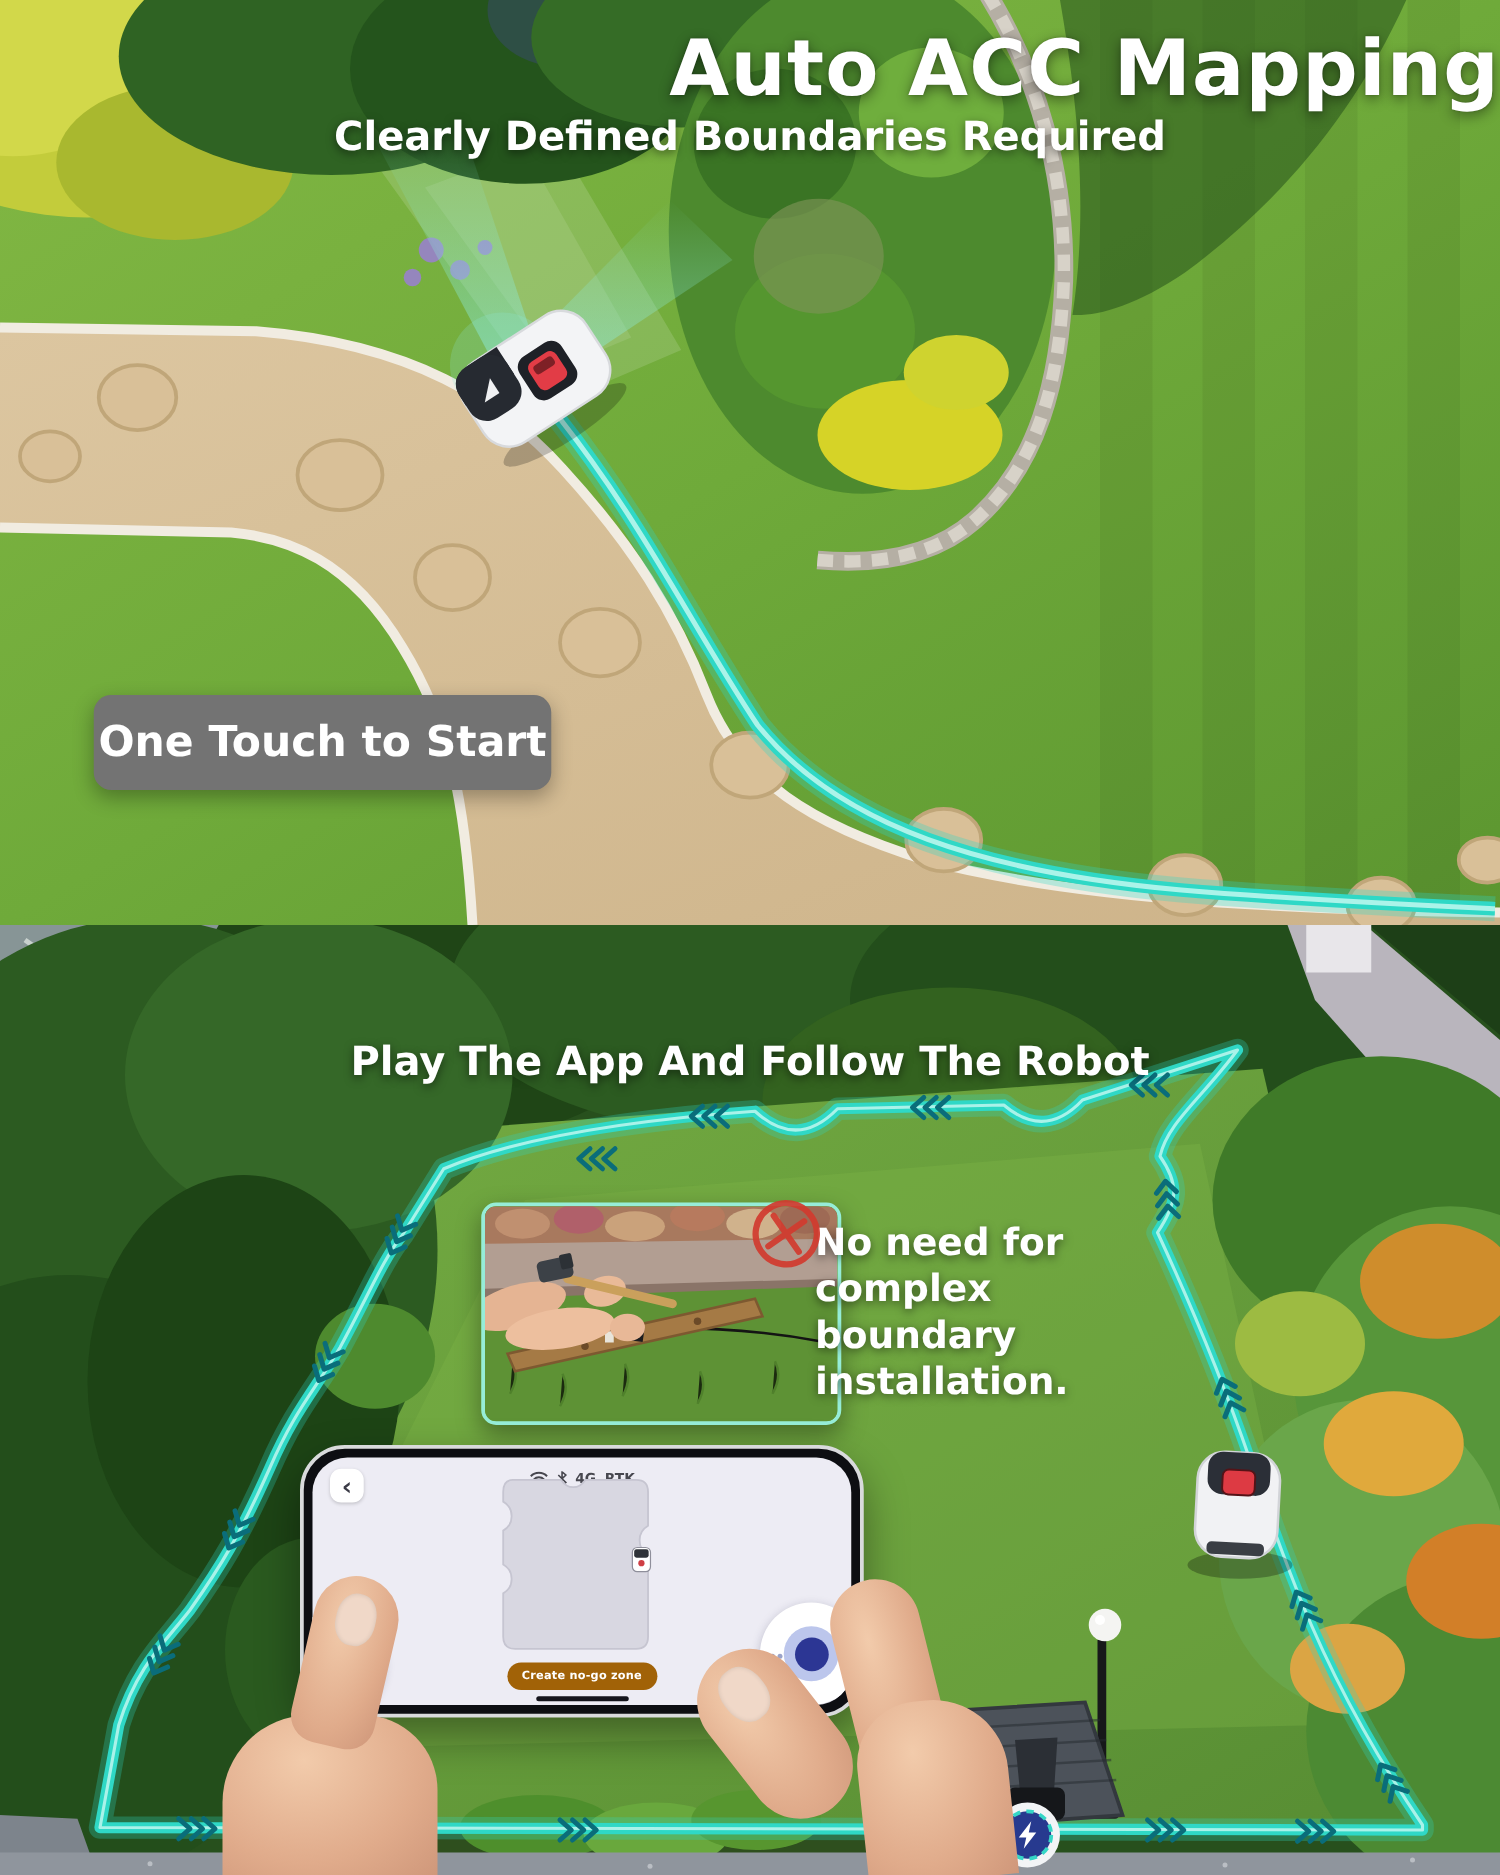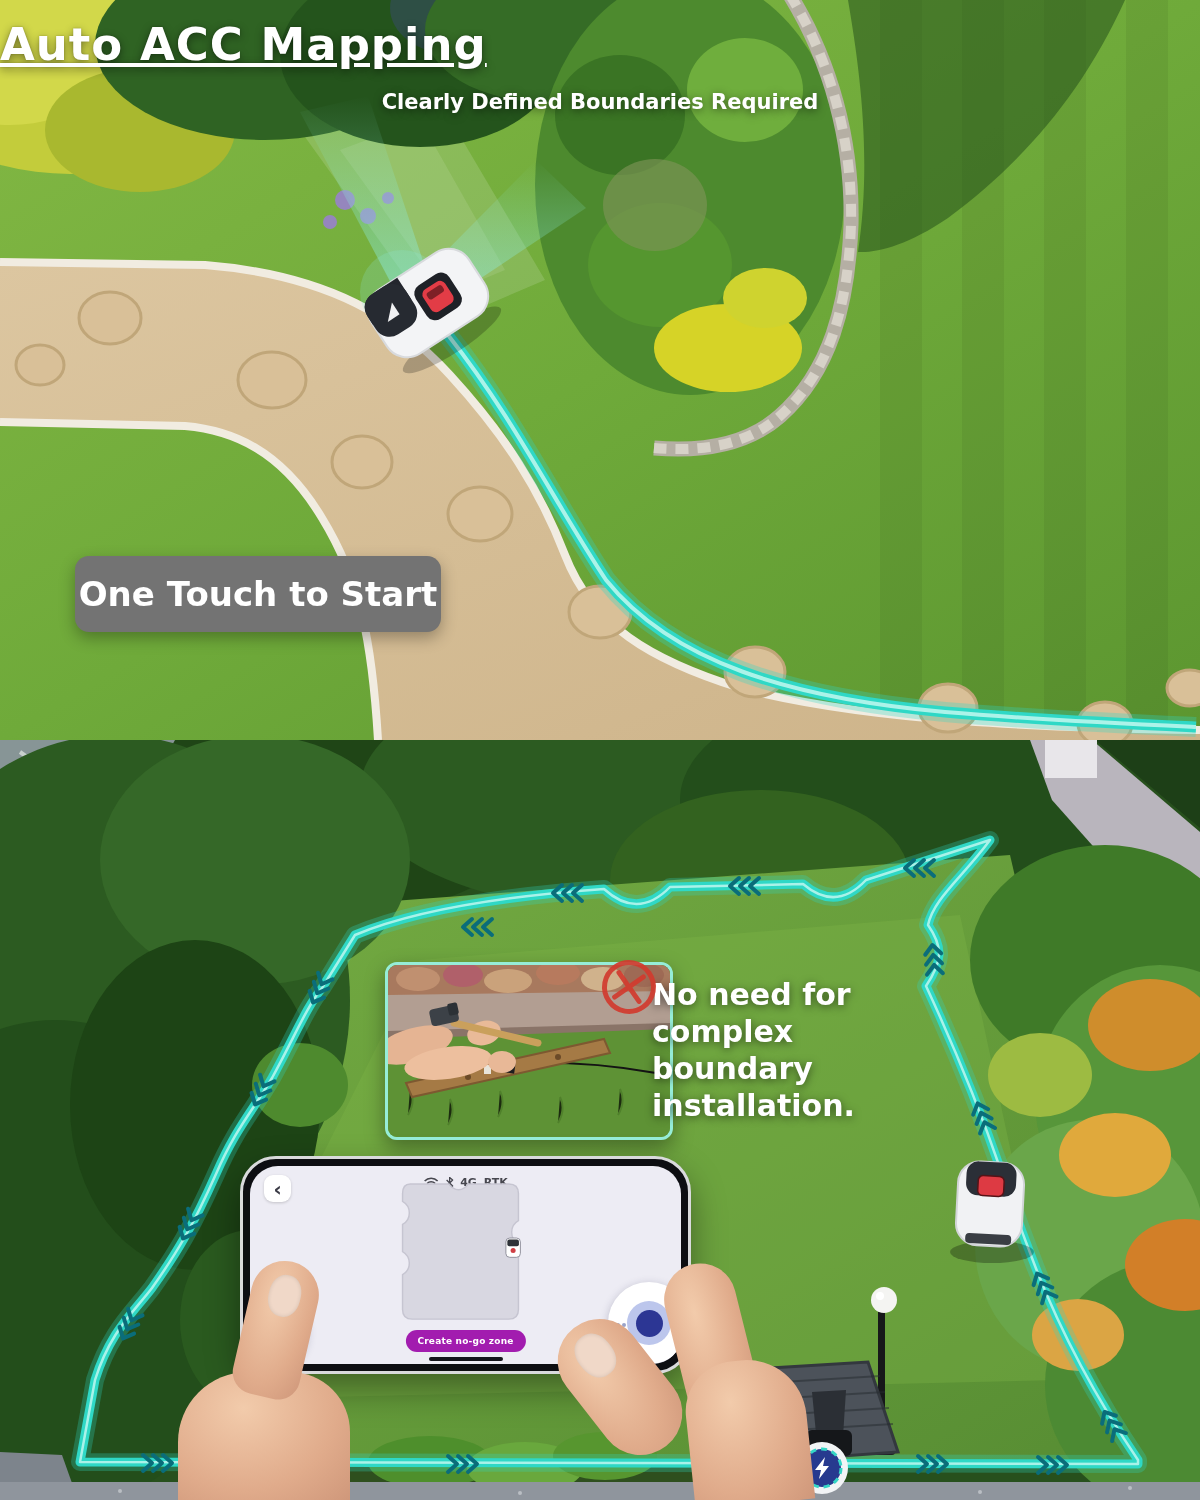--- a/index.html
+++ b/index.html
@@ -1,24 +1,24 @@
 <!DOCTYPE html>
 <html><head>
 <meta charset="utf-8">
 <style>
   html,body{margin:0;padding:0;background:#222;}
   .stage{position:relative;width:1200px;height:1500px;margin:0 auto;overflow:hidden;
          background:#5e9a33;font-family:"DejaVu Sans","Liberation Sans",sans-serif;}
   .scene{position:absolute;left:0;z-index:0;display:block;}
   
-  .big-title{position:absolute;left:0;width:100%;text-align:left;color:#fff;
-    font-weight:700;font-size:45px;letter-spacing:1px;z-index:5;
-    text-shadow:0 3px 10px rgba(0,0,0,.45),0 0 2px rgba(0,0,0,.25);text-decoration:underline;}
+  .big-title{position:absolute;left:0;width:100%;text-align:right;color:#fff;
+    font-weight:700;font-size:62px;letter-spacing:1px;z-index:5;
+    text-shadow:0 3px 10px rgba(0,0,0,.45),0 0 2px rgba(0,0,0,.25);}
   .sub-title{position:absolute;left:0;width:100%;text-align:center;color:#fff;
-    font-weight:700;font-size:21px;z-index:5;text-shadow:0 2px 8px rgba(0,0,0,.5);}
+    font-weight:700;font-size:32px;z-index:5;text-shadow:0 2px 8px rgba(0,0,0,.5);}
   .start-banner{position:absolute;left:75px;top:556px;width:366px;height:76px;z-index:5;
     background:#737373;border-radius:14px;display:flex;align-items:center;justify-content:center;
     color:#fff;font-weight:700;font-size:34px;box-shadow:0 6px 16px rgba(0,0,0,.3);}
   .callout{position:absolute;left:652px;top:976px;width:232px;z-index:2;color:#fff;
     font-weight:600;font-size:30px;line-height:37px;text-shadow:0 2px 8px rgba(0,0,0,.5);}
   
   .inset{position:absolute;left:385px;top:962px;width:282px;height:172px;z-index:2;
     border:3px solid rgba(152,240,224,.95);border-radius:12px;overflow:hidden;
     box-shadow:0 8px 20px rgba(0,0,0,.35);}
   .no-icon{position:absolute;left:602px;top:960px;width:44px;height:44px;z-index:3;
@@ -32,21 +32,21 @@
     background:#0d0e12;border:3px solid #d9dadc;border-radius:36px;
     box-shadow:0 16px 34px rgba(0,0,0,.4);}
   .screen{position:absolute;inset:7px;border-radius:28px;background:#edecf4;overflow:hidden;}
   .back-btn{position:absolute;left:14px;top:9px;width:27px;height:27px;background:#fff;
     border-radius:9px;display:flex;align-items:center;justify-content:center;
     color:#3a3a46;font-size:20px;font-weight:700;box-shadow:0 1px 3px rgba(0,0,0,.18);}
   .statusbar{position:absolute;left:50%;top:10px;transform:translateX(-50%);
     display:flex;align-items:center;gap:7px;color:#47474f;font-size:11px;font-weight:700;}
   .map-wrap{position:absolute;left:148px;top:16px;width:125px;height:141px;}
   .create-btn{position:absolute;left:50%;top:164px;transform:translateX(-50%);
-    background:#a21caf;color:#fff;font-size:9px;font-weight:700;white-space:nowrap;
+    background:#a16207;color:#fff;font-size:9px;font-weight:700;white-space:nowrap;
     padding:6px 12px;border-radius:11px;letter-spacing:.2px;}
   .home-bar{position:absolute;left:50%;top:191px;transform:translateX(-50%);
     width:74px;height:4px;border-radius:2px;background:#15151c;}
   .joy{position:absolute;border-radius:50%;background:#fff;box-shadow:0 2px 8px rgba(40,40,80,.25);}
   .joy-l{left:-24px;top:124px;width:82px;height:82px;}
   .joy-r{left:358px;top:116px;width:82px;height:82px;display:flex;align-items:center;justify-content:center;}
   .joy-ring{width:44px;height:44px;border-radius:50%;background:#bcc6ec;display:flex;align-items:center;justify-content:center;}
   .joy-dot{width:27px;height:27px;border-radius:50%;background:#2c3694;}
   .dots{position:absolute;top:50%;width:4px;height:4px;border-radius:50%;background:#9aa3c9;
     box-shadow:6px 0 0 #9aa3c9,-6px 0 0 #9aa3c9;}
@@ -316,20 +316,21 @@
       <ellipse cx="992" cy="1252" rx="42" ry="11" fill="#000" opacity=".28"></ellipse>
       <g transform="translate(990,1204) rotate(3)">
         <rect x="-33" y="-42" width="66" height="84" rx="22" fill="#f1f2f4" stroke="#d2d4d8" stroke-width="2"></rect>
         <rect x="-25" y="-42" width="50" height="34" rx="12" fill="#2b2f37"></rect>
         <rect x="-13" y="-28" width="26" height="20" rx="5" fill="#dd3a43" stroke="#551317" stroke-width="1.5"></rect>
         <rect x="-23" y="30" width="46" height="10" rx="4" fill="#3a3e44"></rect>
       </g>
     </g>
   </svg>
 
+  <div class="sub-title" style="top:830px">Play The App And Follow The Robot</div>
 
   <div class="inset">
     <svg width="282" height="172" viewBox="0 0 282 172">
       <rect width="282" height="172" fill="#5e9235"></rect>
       <g stroke="#4a7a28" stroke-width="2" opacity=".7">
         <path d="M20,150 q8,-14 2,-26 M60,160 q8,-14 2,-26 M110,152 q8,-14 2,-26 M170,158 q8,-14 2,-26 M230,150 q8,-14 2,-26"></path>
       </g>
       <rect width="282" height="34" fill="#a8795e"></rect>
       <g>
         <ellipse cx="30" cy="14" rx="22" ry="12" fill="#c09070"></ellipse>

